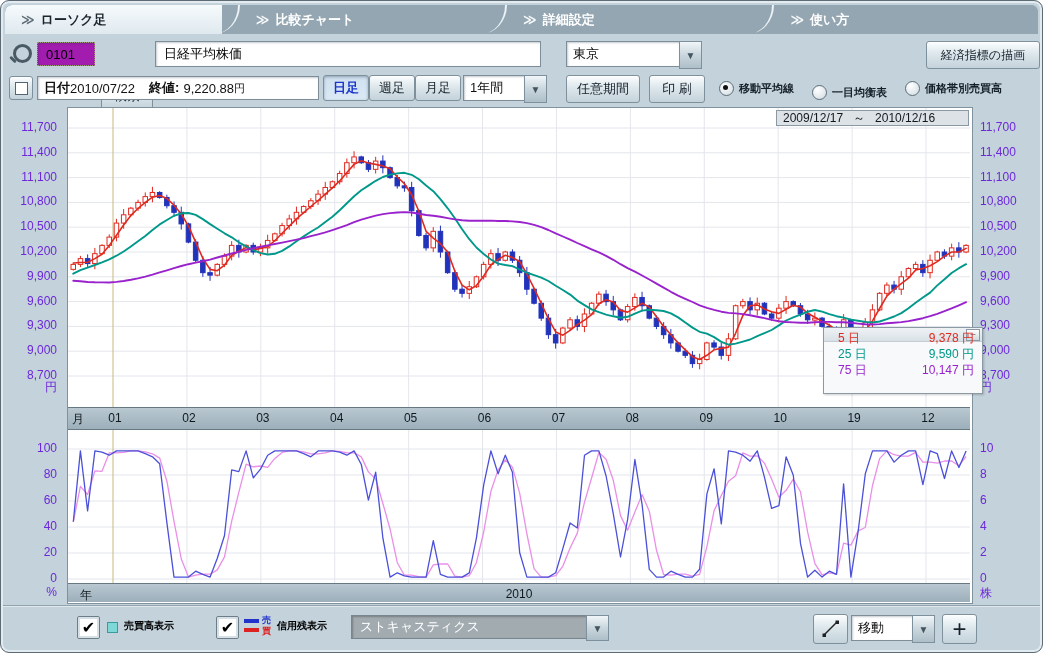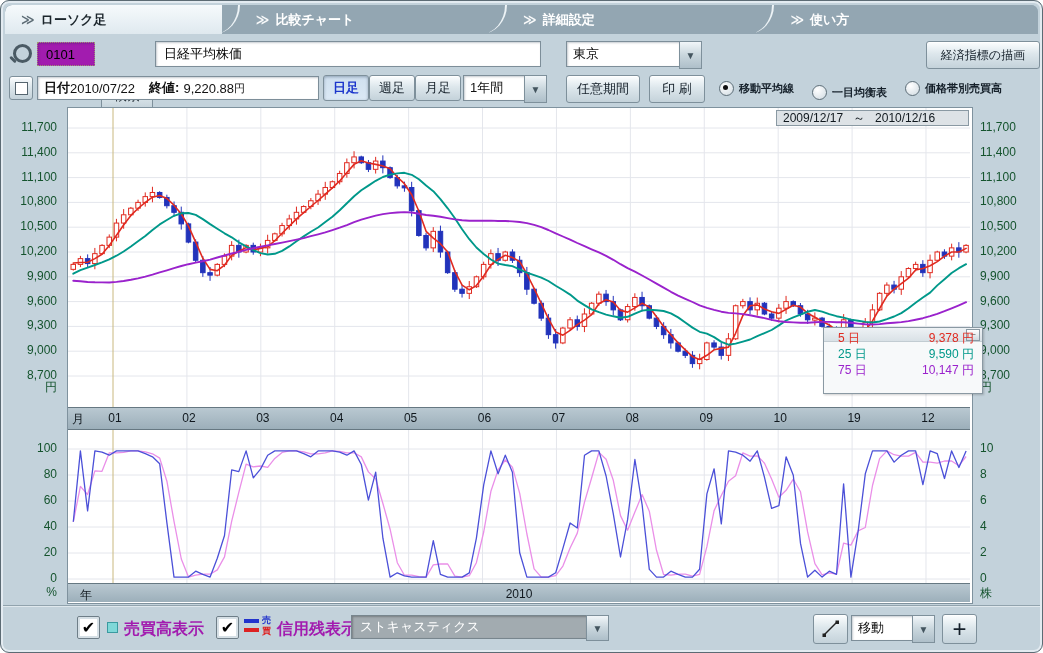--- a/index.html
+++ b/index.html
@@ -40,34 +40,34 @@
   #chart-panel{position:absolute;left:66px;top:106px;width:904px;height:495px;
     border:1px solid #7f929e;background:#fff;}
   #mainsvg{position:absolute;left:0;top:0;}
   #monthstrip{position:absolute;left:0;top:299px;width:902px;height:21px;
     background:linear-gradient(#b9c8d1,#9cafba);border-top:1px solid #64playe;border-top:1px solid #667882;
     border-bottom:1px solid #667882;}
   .mlabel{position:absolute;top:3px;font-size:12px;color:#10181e;transform:translateX(-50%);}
   #stochsvg{position:absolute;left:0;top:322px;}
   #yearstrip{position:absolute;left:0;top:475px;width:902px;height:18px;
     background:linear-gradient(#b9c8d1,#9cafba);border-top:1px solid #667882;}
-  .tick{position:absolute;font-size:12px;color:#14532d;white-space:nowrap;}
+  .tick{position:absolute;font-size:12px;color:#6d28d9;white-space:nowrap;}
   #axisL,#axisR,#axisLo,#axisRo{position:absolute;top:0;height:653px;pointer-events:none;}
   #axisL{left:0;width:62px;} #axisR{left:973px;width:68px;}
   #daterange{position:absolute;left:775px;top:109px;width:193px;height:16px;background:#dde2e6;
     border:1px solid #8a99a3;font-size:12px;color:#10181e;display:flex;align-items:center;padding-left:6px;gap:10px;box-sizing:border-box;}
   #legendbox{position:absolute;left:822px;top:326px;width:158px;height:65px;background:#f7f9fa;
     border:1px solid #8a99a3;box-shadow:1px 1px 2px rgba(0,0,0,.2);}
   #legendhdr{height:13px;background:linear-gradient(#eef2f5,#d9e1e6);border-bottom:1px solid #c2ccd2;position:relative;}
   #legendmin{position:absolute;right:2px;top:1px;width:12px;height:10px;font-size:7px;line-height:9px;text-align:center;
     background:linear-gradient(#fff,#cfdae0);border:1px solid #8a99a3;color:#333;}
   .lrow{position:absolute;left:0;width:100%;height:16px;font-size:12px;}
   .lrow .ll{position:absolute;left:14px;} .lrow .lv{position:absolute;right:8px;}
   
-  .blabel{position:absolute;font-size:16px;font-weight:bold;color:#a21caf;}
+  .blabel{position:absolute;font-size:10px;font-weight:bold;color:#000000;}
   #grayline{position:absolute;left:2px;top:604px;width:1037px;height:0;
     border-top:1px solid #91a3ad;border-bottom:1px solid #dfe8ed;}
   #inddrop{position:absolute;left:350px;top:614px;width:236px;height:24px;background:#a2abb0;
     border:1px solid #78868e;box-shadow:inset 1px 1px 2px rgba(0,0,0,.25);color:#fff;font-size:13px;
     display:flex;align-items:center;padding-left:8px;box-sizing:border-box;}
   .magnifier{position:absolute;left:12px;top:43px;width:13px;height:13px;border:3px solid #4a5a64;border-radius:50%;}
   .magnifier::after{content:"";position:absolute;left:-7px;top:11px;width:8px;height:3px;background:#4a5a64;
     transform:rotate(45deg);border-radius:2px;}
 </style>
 </head>

